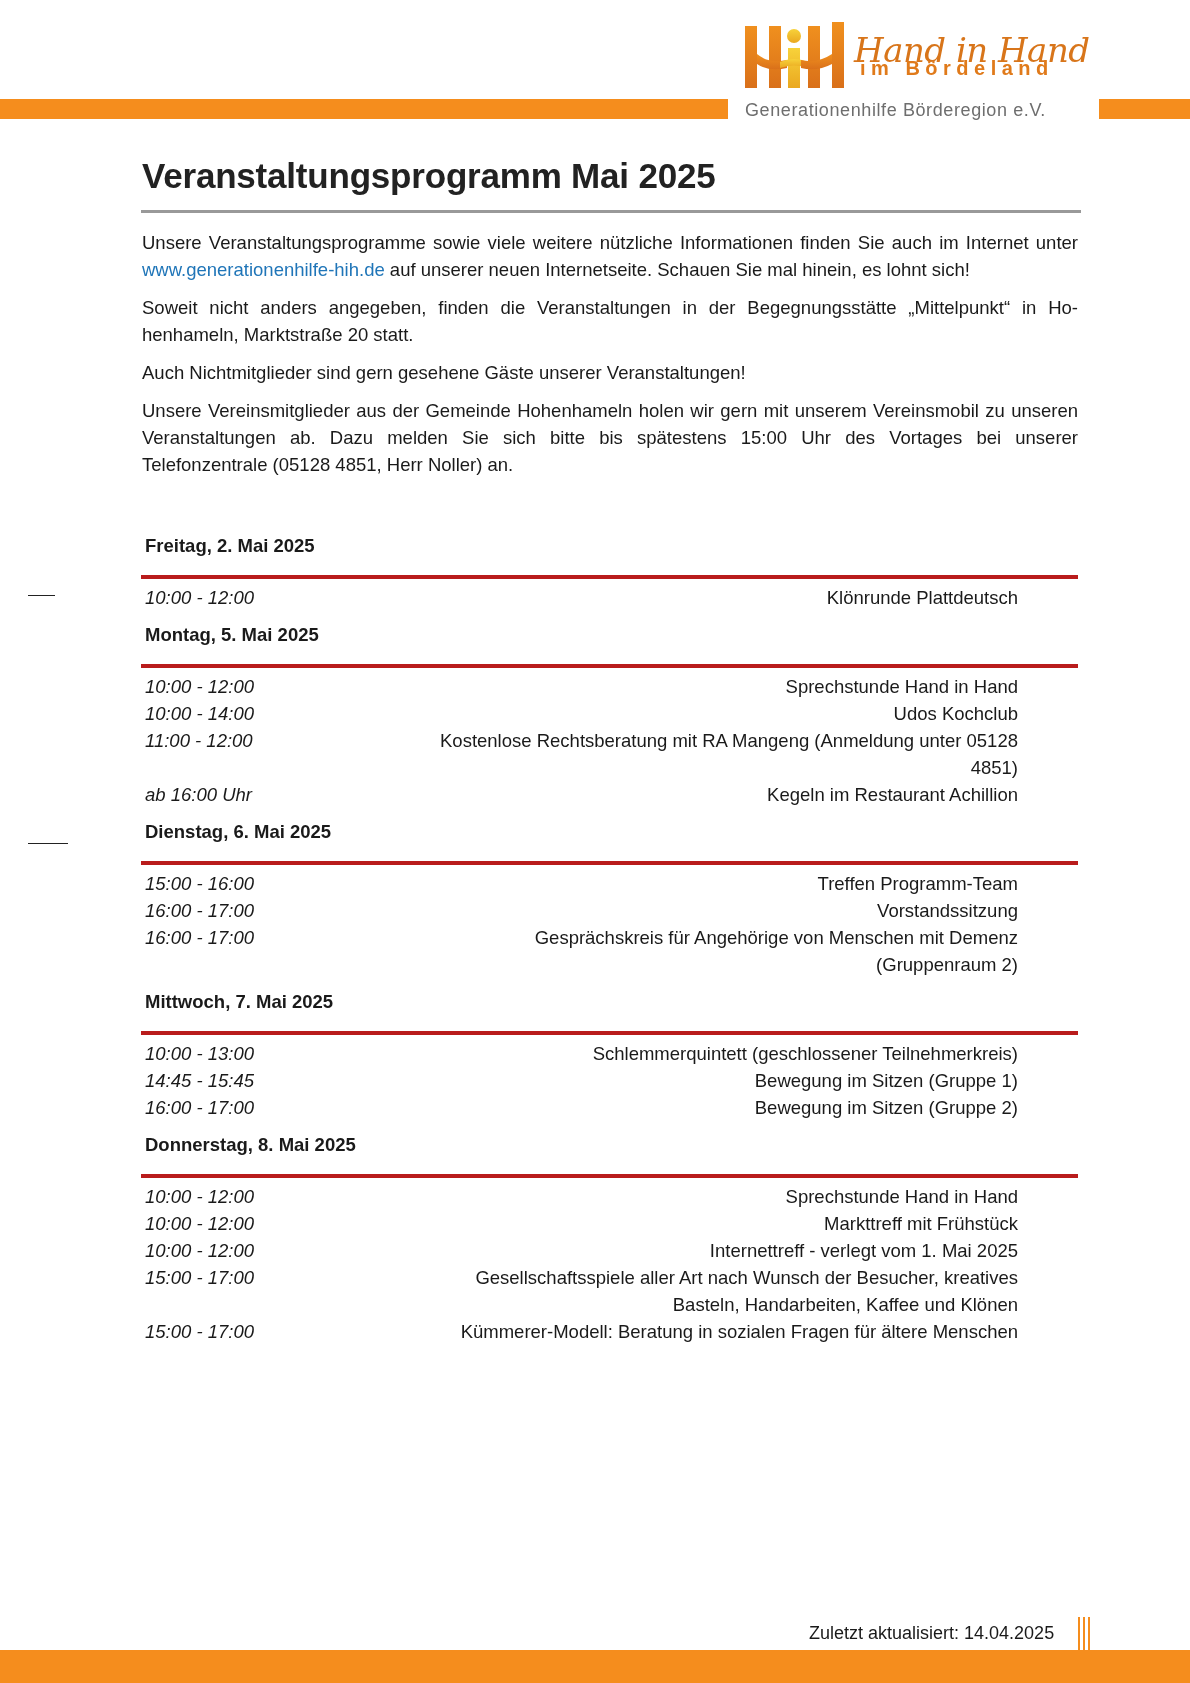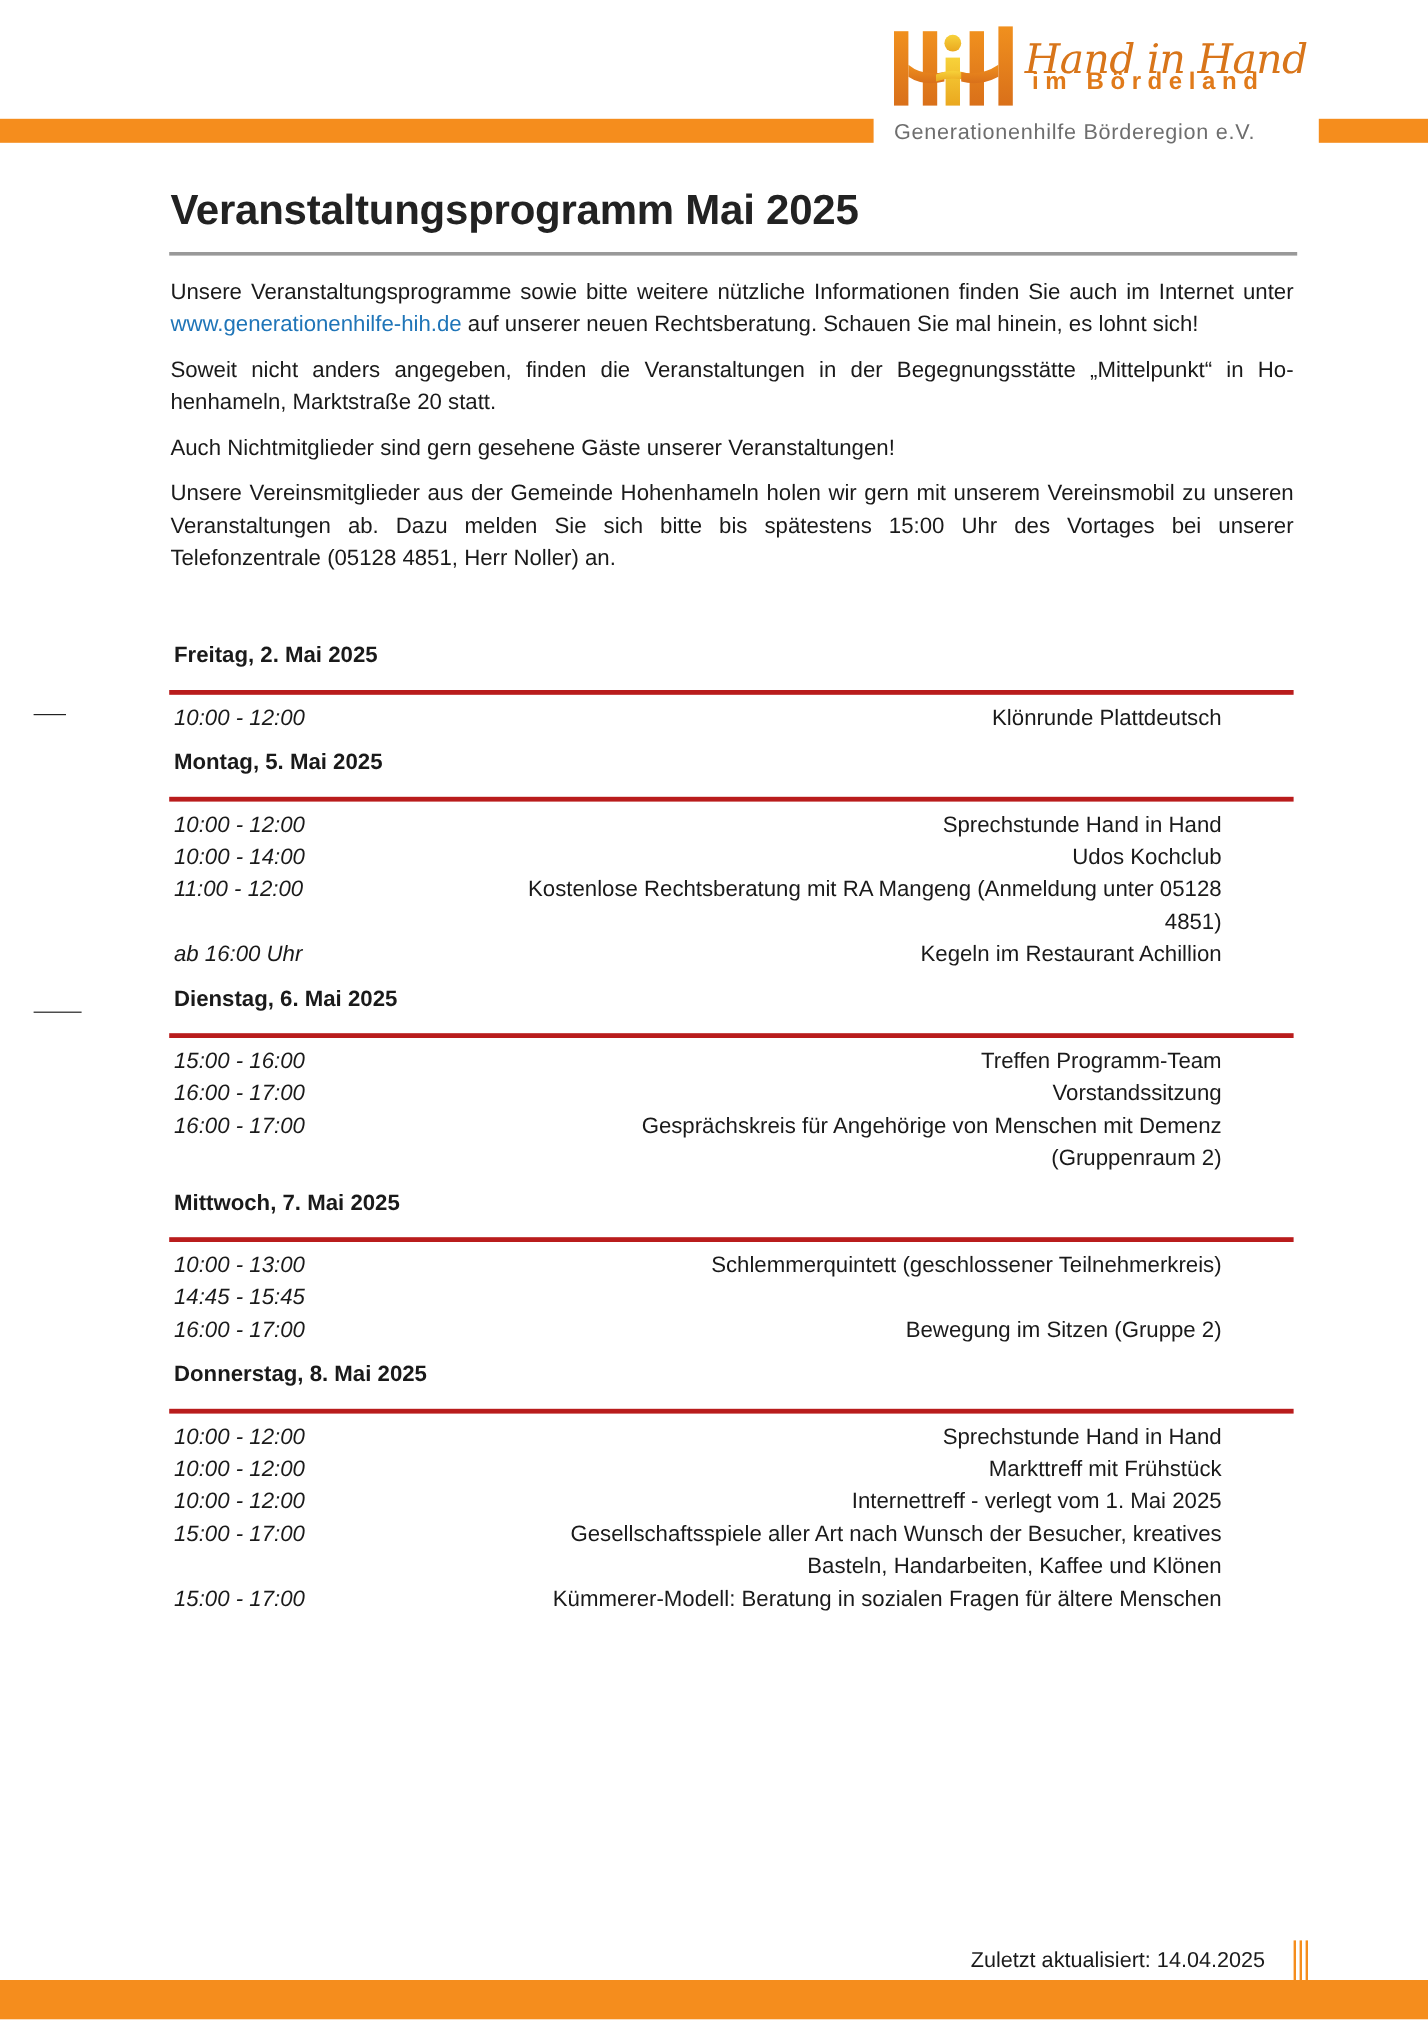--- a/index.html
+++ b/index.html
@@ -85,21 +85,21 @@
   </svg>
 </div>
 <div class="logo-script">Hand in Hand</div>
 <div class="logo-sub">im Bördeland</div>
 <div class="logo-tagline">Generationenhilfe Börderegion e.V.</div>
 
 <h1 class="title">Veranstaltungsprogramm Mai 2025</h1>
 <div class="title-rule"></div>
 
 <div class="intro">
-  <p><span>Unsere Veranstaltungsprogramme sowie bitte weitere nützliche Informationen finden Sie auch im Inter­net unter </span><a>www.generationenhilfe-hih.de</a><span> auf unserer neuen Rechtsberatung. Schauen Sie mal hinein, es lohnt sich!</span></p>
+  <p><span>Unsere Veranstaltungsprogramme sowie viele weitere nützliche Informationen finden Sie auch im Inter­net unter </span><a>www.generationenhilfe-hih.de</a><span> auf unserer neuen Internetseite. Schauen Sie mal hinein, es lohnt sich!</span></p>
   <p>Soweit nicht anders angegeben, finden die Veranstaltungen in der Begegnungsstätte „Mittelpunkt“ in Ho­henhameln, Marktstraße 20 statt.</p>
   <p>Auch Nichtmitglieder sind gern gesehene Gäste unserer Veranstaltungen!</p>
   <p>Unsere Vereinsmitglieder aus der Gemeinde Hohenhameln holen wir gern mit unserem Vereinsmobil zu unseren Veranstaltungen ab. Dazu melden Sie sich bitte bis spätestens 15:00 Uhr des Vortages bei unserer Telefonzentrale (05128 4851, Herr Noller) an.</p>
 </div>
 
 <div class="margin-mark" style="left:28px; top:595px; width:27px;"></div>
 <div class="margin-mark" style="left:28px; top:843px; width:40px;"></div>
 
 <div class="schedule" id="schedule">
     <div class="day">
@@ -159,20 +159,21 @@
       <div class="day-head">
         <span>Mittwoch, 7. Mai 2025</span>
       </div>
       <div class="events">
         <div class="ev">
           <div class="t">10:00 - 13:00</div>
           <div class="d">Schlemmerquintett (geschlossener Teilnehmerkreis)</div>
         </div>
         <div class="ev">
           <div class="t">14:45 - 15:45</div>
+          <div class="d">Bewegung im Sitzen (Gruppe 1)</div>
         </div>
         <div class="ev">
           <div class="t">16:00 - 17:00</div>
           <div class="d">Bewegung im Sitzen (Gruppe 2)</div>
         </div>
       </div>
     </div>
     <div class="day">
       <div class="day-head">
         <span>Donnerstag, 8. Mai 2025</span>

